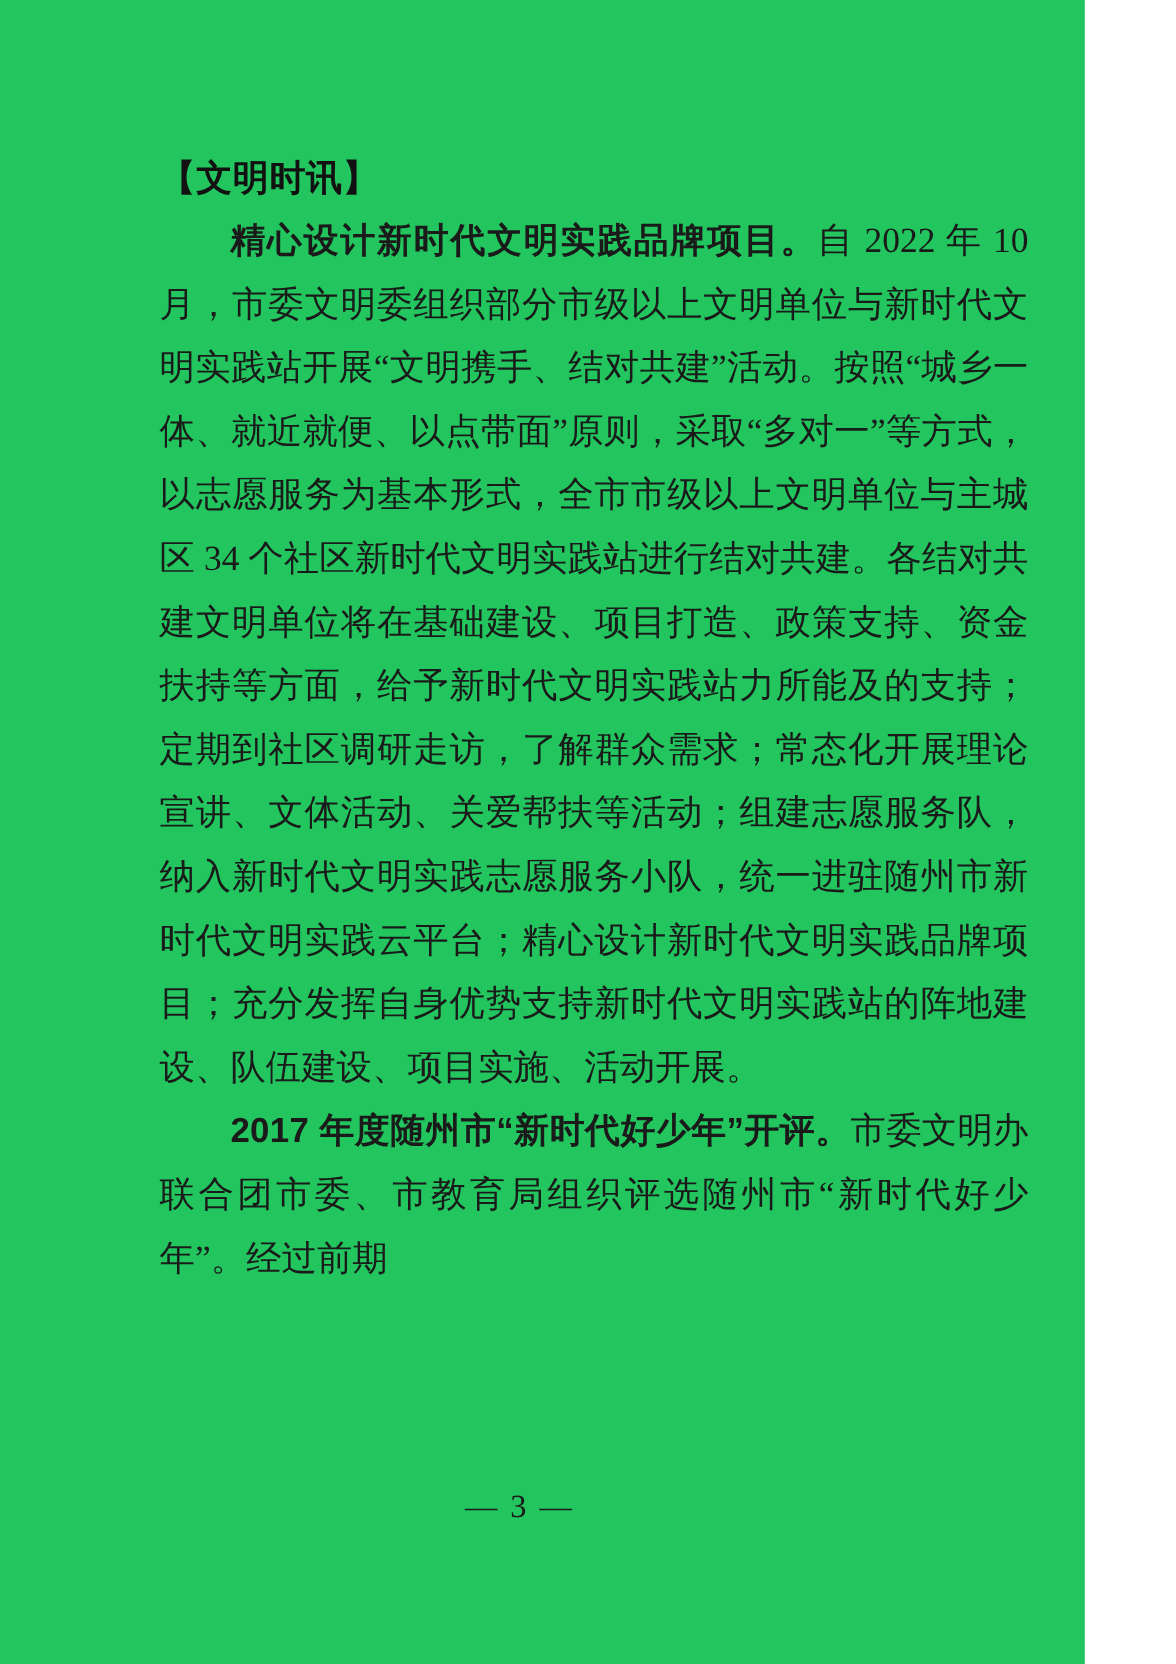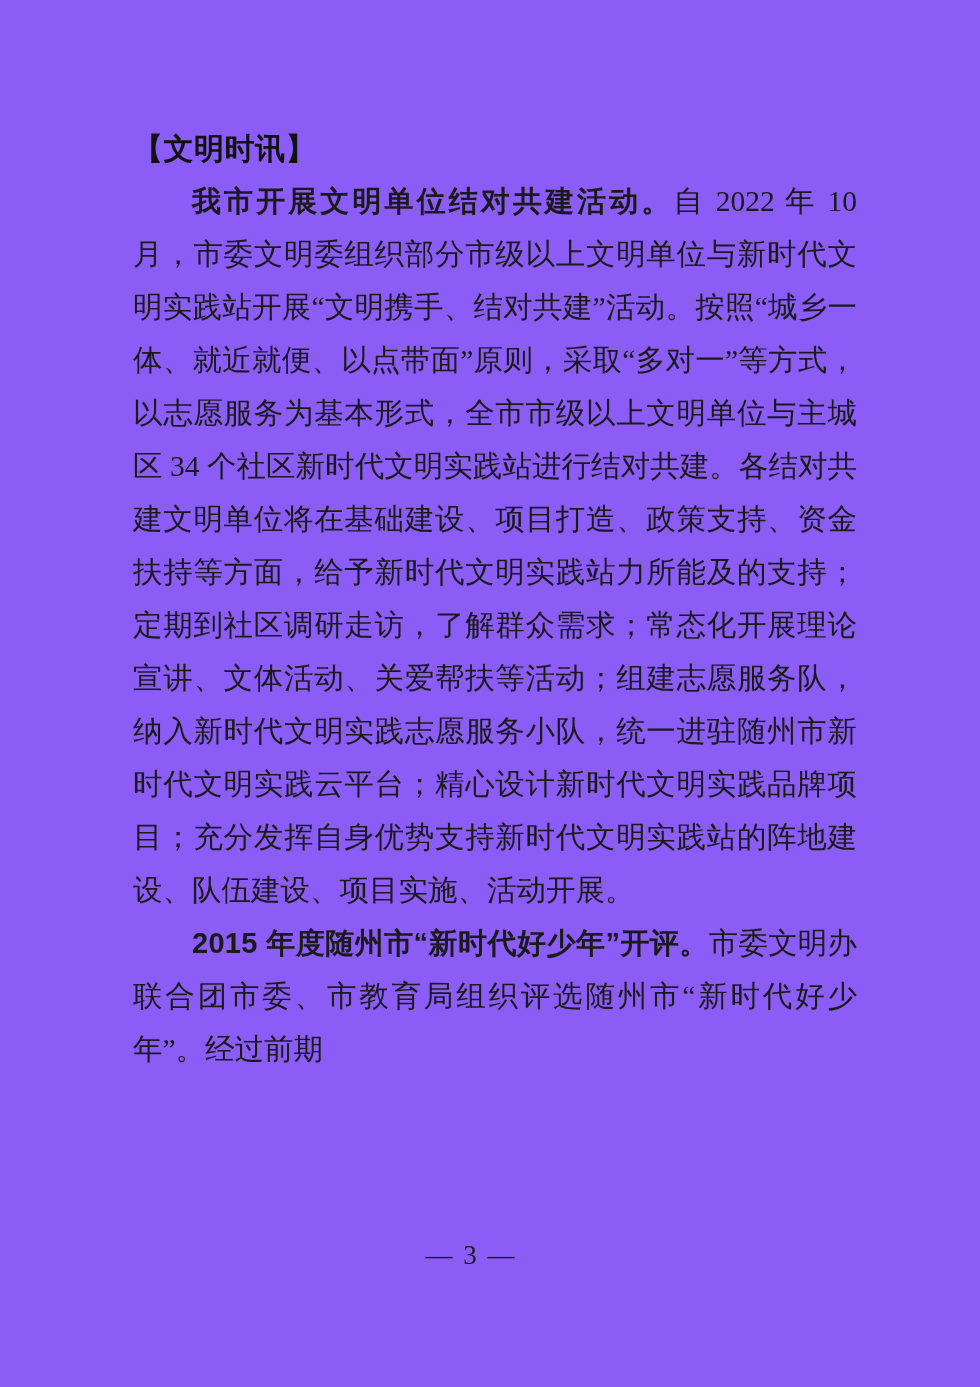--- a/index.html
+++ b/index.html
@@ -3,23 +3,23 @@
 <meta charset="utf-8">
 <style>
   html, body {
     margin: 0;
     padding: 0;
     background: #ffffff;
   }
 
   .page {
     position: relative;
-    width: 980px;
+    width: 904px;
     height: 1387px;
-    background: #8b5cf6;
+    background: #22c55e;
     overflow: hidden;
     box-sizing: border-box;
   }
 
   .content {
     position: absolute;
     left: 133px;
     top: 122px;
     width: 724px;
   }
@@ -76,24 +76,24 @@
 <body>
 
 <div class="page">
 
   <div class="content">
 
     <div class="section-heading">【文明时讯】</div>
 
 
     <p class="para">
-      <span class="lead">我市开展文明单位结对共建活动。</span><span>自 2022 年 10 月，市委文明委组织部分市级以上文明单位与新时代文明实践站开展“文明携手、结对共建”活动。按照“城乡一体、就近就便、以点带面”原则，采取“多对一”等方式，以志愿服务为基本形式，全市市级以上文明单位与主城区 34 个社区新时代文明实践站进行结对共建。各结对共建文明单位将在基础建设、项目打造、政策支持、资金扶持等方面，给予新时代文明实践站力所能及的支持；定期到社区调研走访，了解群众需求；常态化开展理论宣讲、文体活动、关爱帮扶等活动；组建志愿服务队，纳入新时代文明实践志愿服务小队，统一进驻随州市新时代文明实践云平台；精心设计新时代文明实践品牌项目；充分发挥自身优势支持新时代文明实践站的阵地建设、队伍建设、项目实施、活动开展。</span>
+      <span class="lead">精心设计新时代文明实践品牌项目。</span><span>自 2022 年 10 月，市委文明委组织部分市级以上文明单位与新时代文明实践站开展“文明携手、结对共建”活动。按照“城乡一体、就近就便、以点带面”原则，采取“多对一”等方式，以志愿服务为基本形式，全市市级以上文明单位与主城区 34 个社区新时代文明实践站进行结对共建。各结对共建文明单位将在基础建设、项目打造、政策支持、资金扶持等方面，给予新时代文明实践站力所能及的支持；定期到社区调研走访，了解群众需求；常态化开展理论宣讲、文体活动、关爱帮扶等活动；组建志愿服务队，纳入新时代文明实践志愿服务小队，统一进驻随州市新时代文明实践云平台；精心设计新时代文明实践品牌项目；充分发挥自身优势支持新时代文明实践站的阵地建设、队伍建设、项目实施、活动开展。</span>
     </p>
 
     <p class="para">
-      <span class="lead">2015 年度随州市“新时代好少年”开评。</span><span>市委文明办联合团市委、市教育局组织评选随州市“新时代好少年”。经过前期</span>
+      <span class="lead">2017 年度随州市“新时代好少年”开评。</span><span>市委文明办联合团市委、市教育局组织评选随州市“新时代好少年”。经过前期</span>
     </p>
 
   </div>
 
   <div class="page-number">— 3 —</div>
 
 </div>
 
 </body></html>

